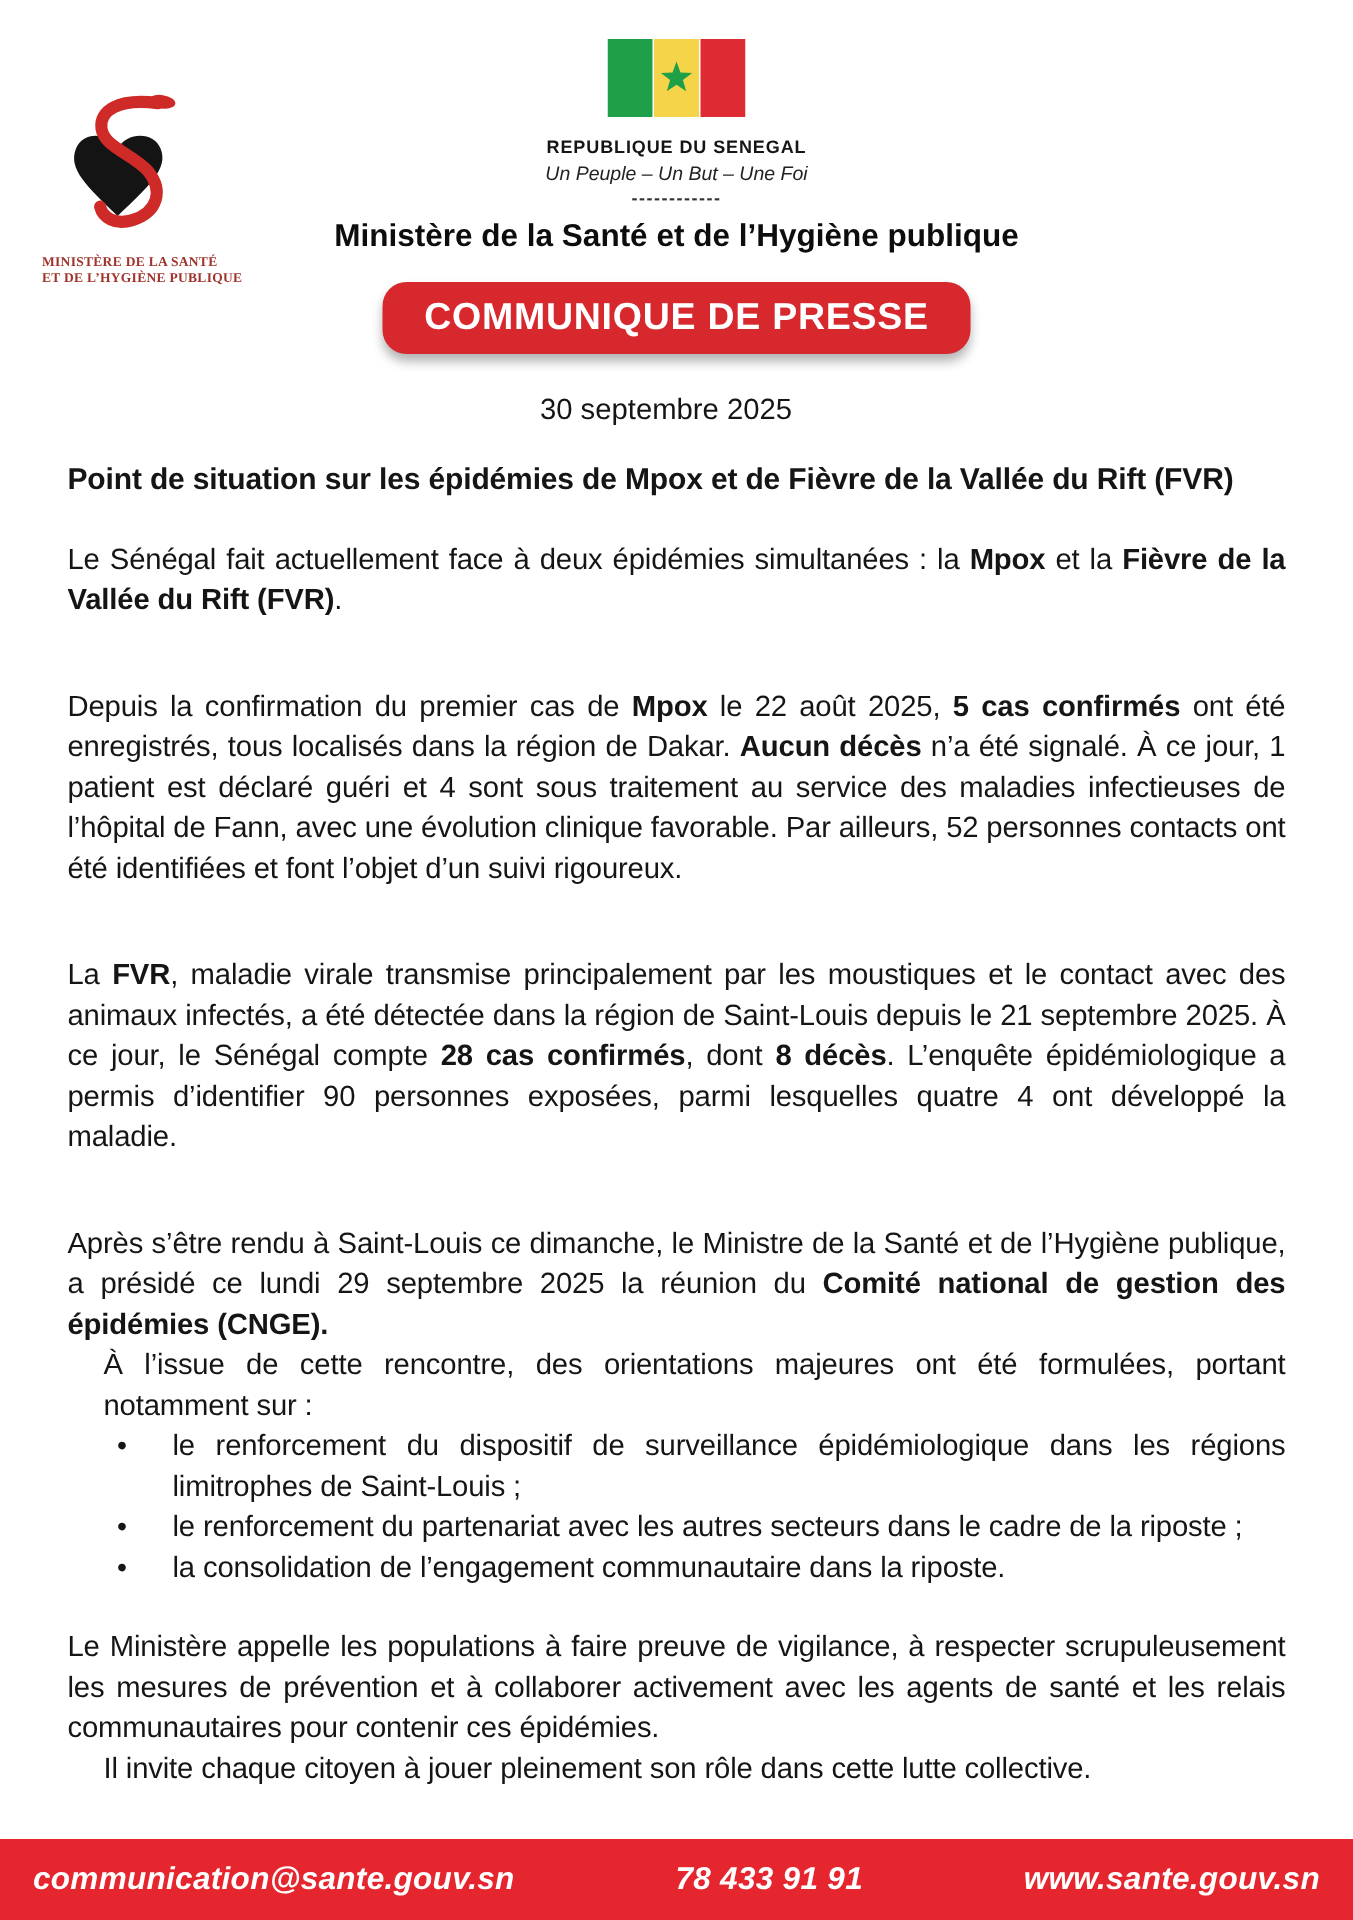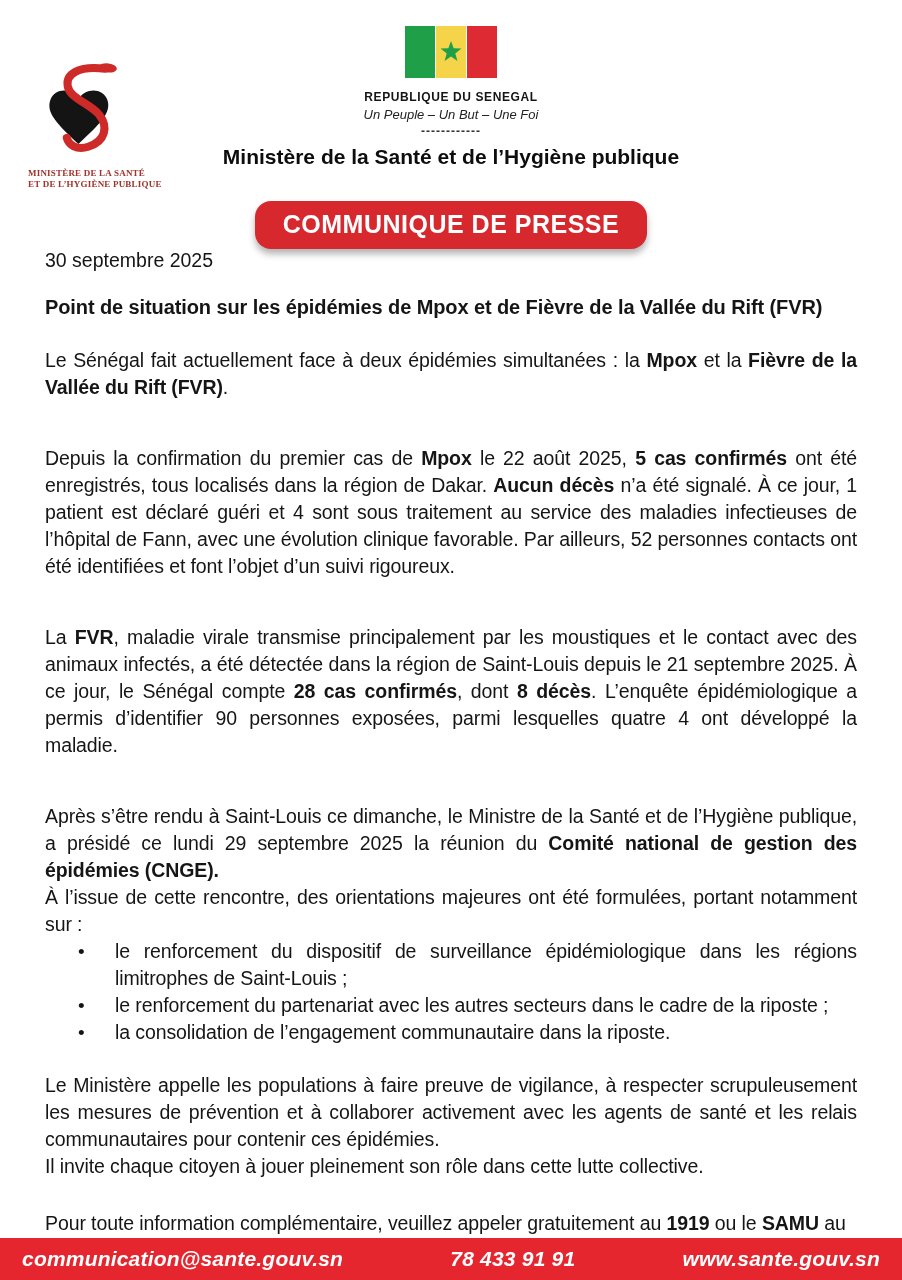--- a/index.html
+++ b/index.html
@@ -40,57 +40,58 @@
     font-size: 12px; font-weight: bold; letter-spacing: 1px;
     margin-top: 2px; color: #333;
   }
   .ministry-name {
     font-weight: bold; font-size: 21px; margin-top: 7px;
     color: #0d0d0d;
   }
 
   .banner {
     display: inline-block;
-    margin-top: 32px;
+    margin-top: 18px;
     background: #d7282e;
     color: #ffffff;
     font-weight: bold;
     font-size: 25px;
     letter-spacing: 0.5px;
     padding: 9px 28px 10px 28px;
     border-radius: 16px;
     box-shadow: 0 5px 7px rgba(0,0,0,0.3);
   }
 
   
   .content { padding: 0 45px; }
 
   .date-line {
-    text-align: left;
+    text-align: center;
     font-size: 19.5px;
+    margin-top: 26px;
     padding-right: 14px;
   }
 
   .doc-title {
     font-weight: bold;
     font-size: 20px;
     line-height: 27px;
     text-align: justify;
     margin-top: 22px;
     letter-spacing: -0.1px;
   }
 
   .para {
     font-size: 19.5px;
     line-height: 27px;
     text-align: justify;
     margin: 26px 0 0 0;
     letter-spacing: -0.1px;
   }
-  .para.tight { margin-top: 0; }
+  .para.tight { margin-top: 0; margin-left: 24px; }
   .para.gap-lg { margin-top: 44px; }
 
   ul.points { margin: 0; padding: 0; }
   ul.points li {
     list-style: none;
     position: relative;
     margin-left: 33px;
     padding-left: 37px;
     font-size: 19.5px;
     line-height: 27px;
@@ -99,21 +100,21 @@
   }
   ul.points li::before {
     content: "\2022";
     position: absolute; left: 0; top: 0;
     font-size: 19px;
   }
 
   
   .footer-bar {
     position: absolute; left: 0; right: 0; bottom: 0;
-    height: 42px;
+    height: 54px;
     background: #e5262e;
     display: flex; align-items: center; justify-content: space-between;
     padding: 0 22px;
     box-sizing: border-box;
     color: #ffffff;
     font-weight: bold;
     font-style: italic;
     font-size: 21px;
     letter-spacing: 0.2px;
   }

